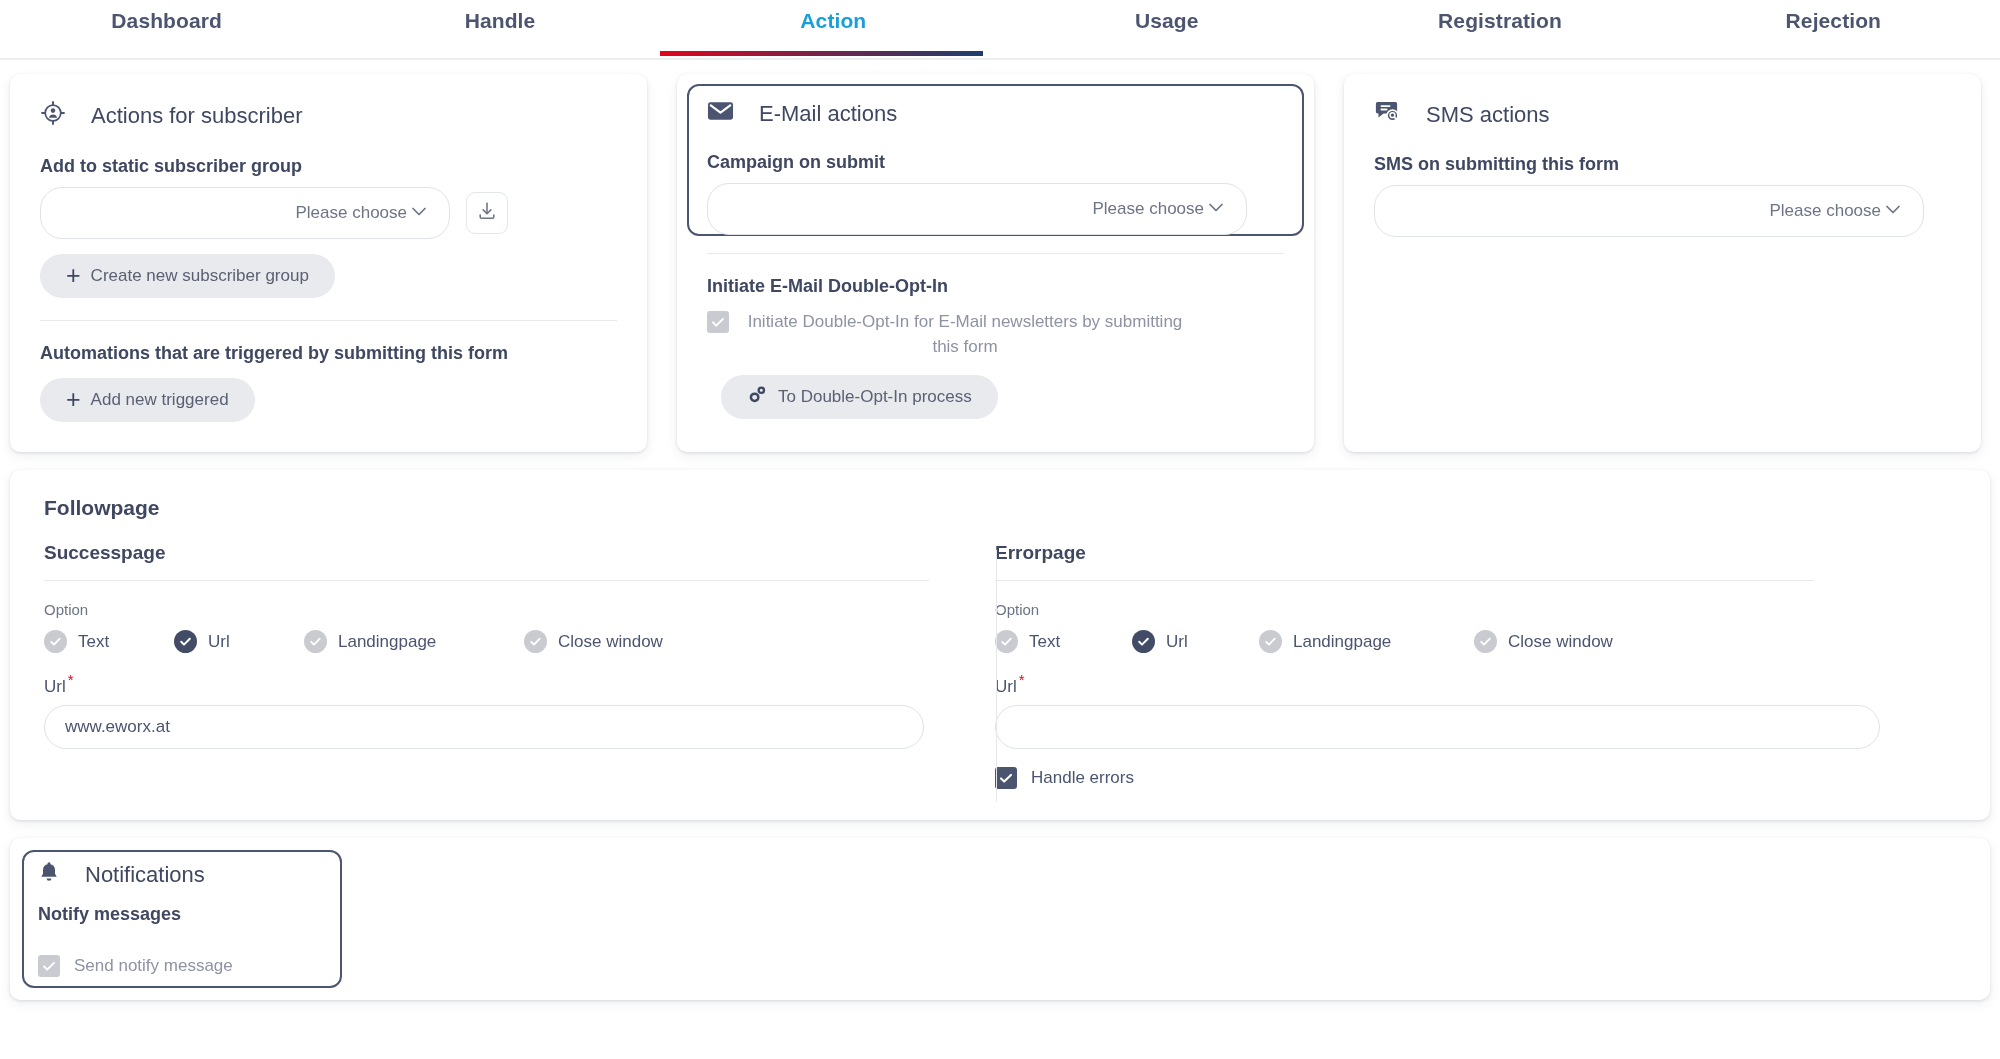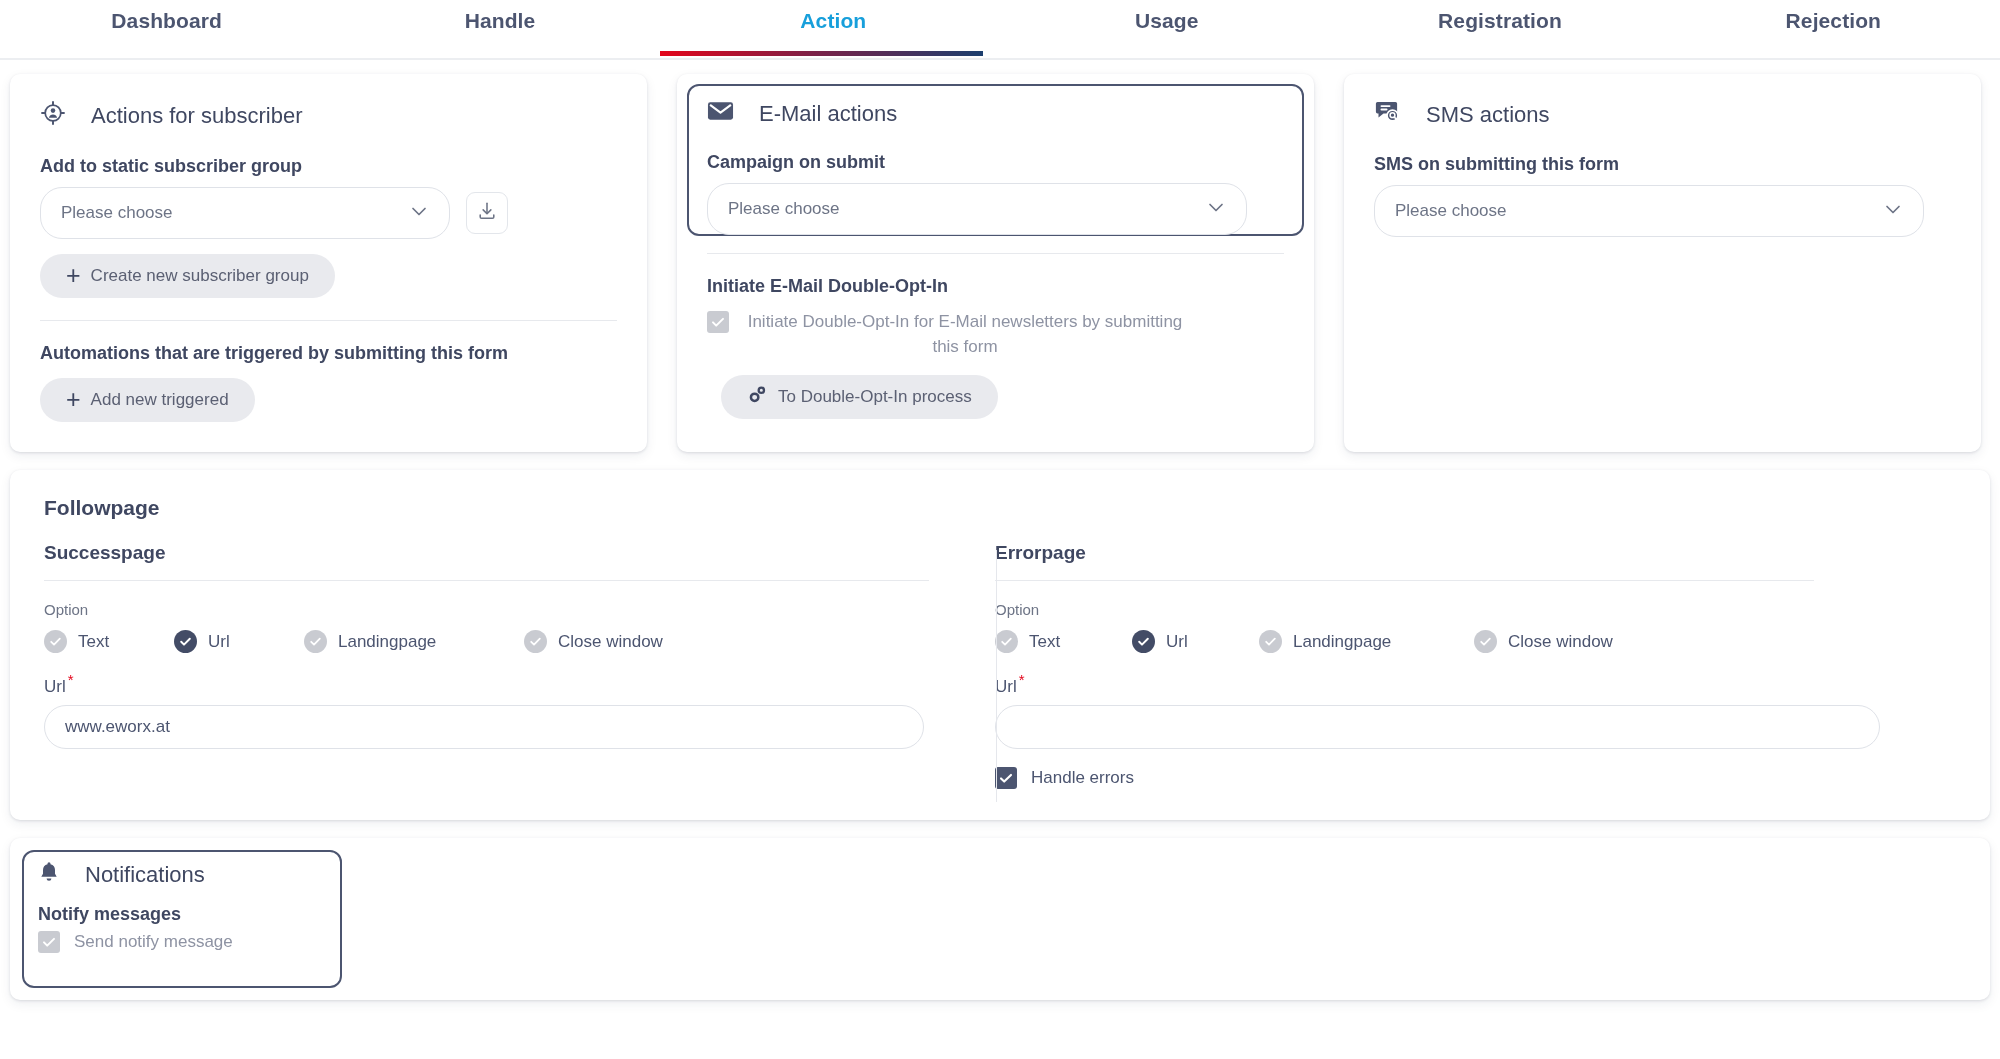--- a/index.html
+++ b/index.html
@@ -88,20 +88,21 @@
     border: 1px solid #dfe2e8;
     border-radius: 22px;
     background: #fff;
     display: flex;
     align-items: center;
     padding: 0 18px 0 20px;
     font-size: 17px;
     color: #6d7486;
     cursor: pointer;
     position: relative;
+    text-align: right;
   }
   .select .ph { flex: 1; }
   .chev { flex: none; }
 
   .icon-btn {
     width: 42px; height: 42px;
     border: 1px solid #e3e6eb;
     border-radius: 9px;
     background: #fff;
     display: flex; align-items: center; justify-content: center;
@@ -480,21 +481,21 @@
       <div class="card-title" style="margin-bottom:14px">
         <span class="ico">
           <svg width="22" height="24" viewBox="0 0 22 24">
             <path d="M11 2.2a1.5 1.5 0 011.5 1.5v.6a6 6 0 014.5 5.8v3.6l1.7 3.1H3.3L5 13.7v-3.6a6 6 0 014.5-5.8v-.6A1.5 1.5 0 0111 2.2z" fill="#4c5570"></path>
             <path d="M8.6 18.4a2.4 2.4 0 004.8 0z" fill="#4c5570"></path>
           </svg>
         </span>
         <span>Notifications</span>
       </div>
 
-      <div class="sub-head" style="margin:0 0 4px 0">Notify messages</div>
+      <div class="sub-head" style="margin:0 0 28px 0">Notify messages</div>
 
       <div class="chk-line">
         <span class="chk disabled">
           <svg width="16" height="16" viewBox="0 0 16 16">
               <path d="M3 8.4l3.2 3.2L13 4.9" fill="none" stroke="#ffffff" stroke-width="2" stroke-linecap="round" stroke-linejoin="round"></path>
             </svg>
         </span>
         <span class="chk-label muted">Send notify message</span>
       </div>
     </div>

